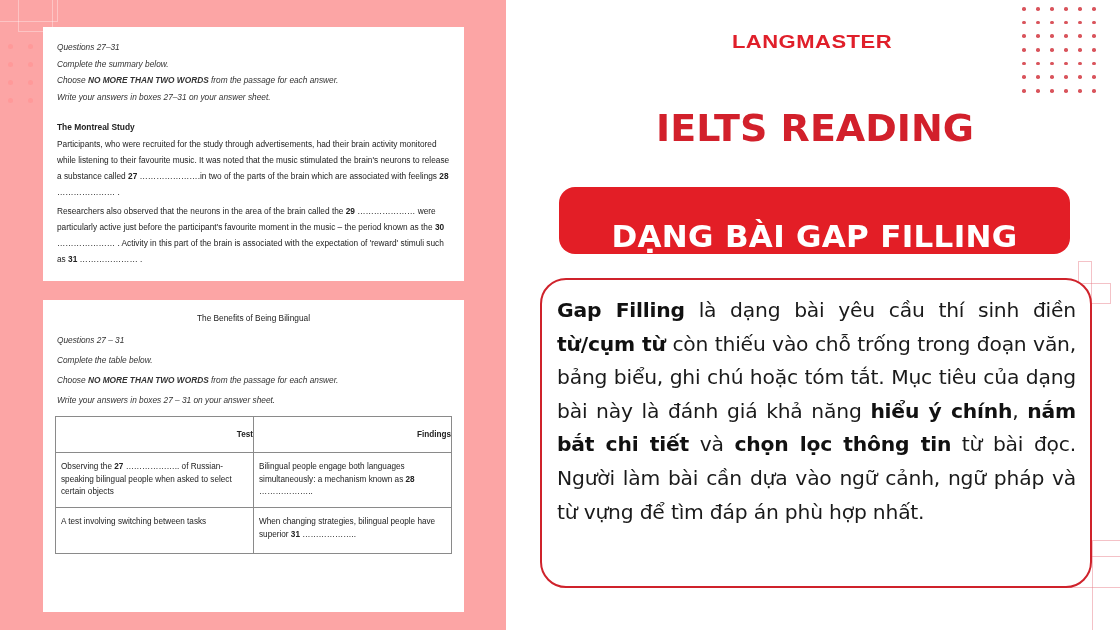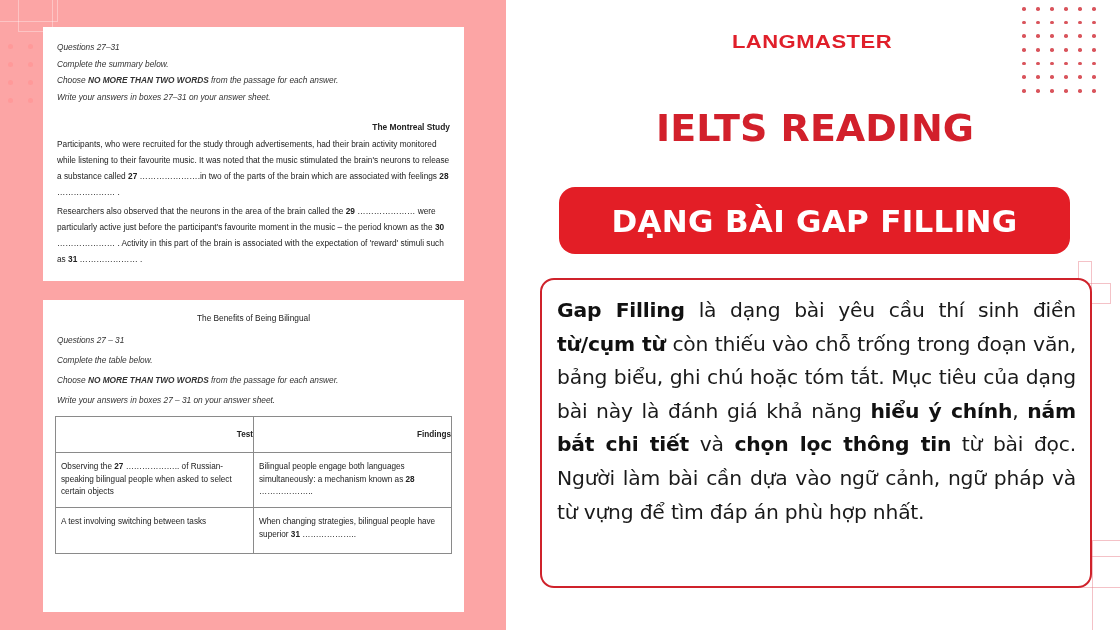--- a/index.html
+++ b/index.html
@@ -17,21 +17,21 @@
     grid-template-columns: repeat(2, 6px); column-gap: 14px; row-gap: 13px; }
   .dot-grid-left span { width: 5px; height: 5px; border-radius: 50%; background: rgba(255,150,150,0.85); display:block; }
 
   .doc-card {
     position: absolute; background: #ffffff; color: #222;
     font-family: "Liberation Sans", sans-serif;
   }
   .doc1 { left: 43px; top: 27px; width: 421px; height: 254px; padding: 12px 14px 0 14px; font-size: 8.3px; line-height: 16.5px; }
   .doc1 .instr { font-style: italic; color: #333; }
   .doc1 .instr b { font-style: italic; }
-  .doc1 .title { text-align: right; font-weight: bold; margin-top: 14px; font-size: 8.4px; }
+  .doc1 .title { text-align: left; font-weight: bold; margin-top: 14px; font-size: 8.4px; }
   .doc1 p.body { line-height: 16px; margin-top: 0; }
   .doc1 p.body2 { margin-top: 3px; line-height: 16px; }
   .doc2 { left: 43px; top: 300px; width: 421px; height: 312px; padding: 12px 14px 0 14px; font-size: 8.3px; }
   .doc2 .title { text-align: center; color: #222; line-height: 12px; margin-bottom: 6px; }
   .doc2 .instr { font-style: italic; color: #333; line-height: 20px; }
   .doc2 .instr b { font-style: italic; }
   .q-table { width: 397px; border-collapse: collapse; margin-top: 6px; margin-left: -2px; font-size: 8.2px; color:#222; }
   .q-table th, .q-table td { border: 1px solid #8a8a8a; vertical-align: top; text-align: left; }
   .q-table th { text-align: right; height: 36px; vertical-align: middle; font-weight: bold; }
   .q-table td { padding: 8px 15px 4px 5px; line-height: 12.5px; }
@@ -44,25 +44,25 @@
   .dot-grid-right span { width: 3.5px; height: 3.5px; border-radius: 50%; background: #d9545c; display:block; }
 
   .cross-outline { position: absolute; border: 1.5px solid rgba(230,120,130,0.45); }
 
   .logo { position: absolute; left: 722px; top: 29px; width: 180px; text-align: center;
     font-family: "Liberation Sans", sans-serif; font-weight: bold; font-size: 22px; letter-spacing: 0.5px;
     color: #e01f2a; transform: scaleY(0.85); }
   .main-title { position: absolute; left: 600px; top: 106px; width: 430px; text-align: center;
     font-family: "DejaVu Sans", sans-serif; font-weight: bold; font-size: 38px; color: #d2202b; letter-spacing: 0px; }
   .banner { position: absolute; left: 559px; top: 187px; width: 511px; height: 67px; border-radius: 16px;
-    background: #e31e26; display: flex; align-items: center; justify-content: center; }
+    background: #e31e26; display: flex; align-items: flex-end; justify-content: center; }
   .banner span { color: #ffffff; font-family: "DejaVu Sans", sans-serif; font-weight: bold; font-size: 31px; letter-spacing: 0.3px; }
 
   .desc-box { position: absolute; left: 540px; top: 278px; width: 552px; height: 310px;
-    border: 2.5px solid #cf222b; border-radius: 14px; background: #ffffff;
+    border: 2.5px solid #cf222b; border-radius: 26px; background: #ffffff;
     padding: 14px 14px 0 15px; }
   .desc-box p { font-family: "DejaVu Sans", sans-serif; font-size: 20.3px; line-height: 33.6px; color: #1a1a1a; text-align: justify; letter-spacing: -0.2px; }
   .desc-box b { font-weight: bold; color: #111; }
 </style>
 </head>
 <body>
 
 <div class="left-panel">
   <div class="deco-outline" style="left:-10px; top:-10px; width:68px; height:32px; border-top:none;"></div>
   <div class="deco-outline" style="left:18px; top:-10px; width:35px; height:42px; border-top:none;"></div>

